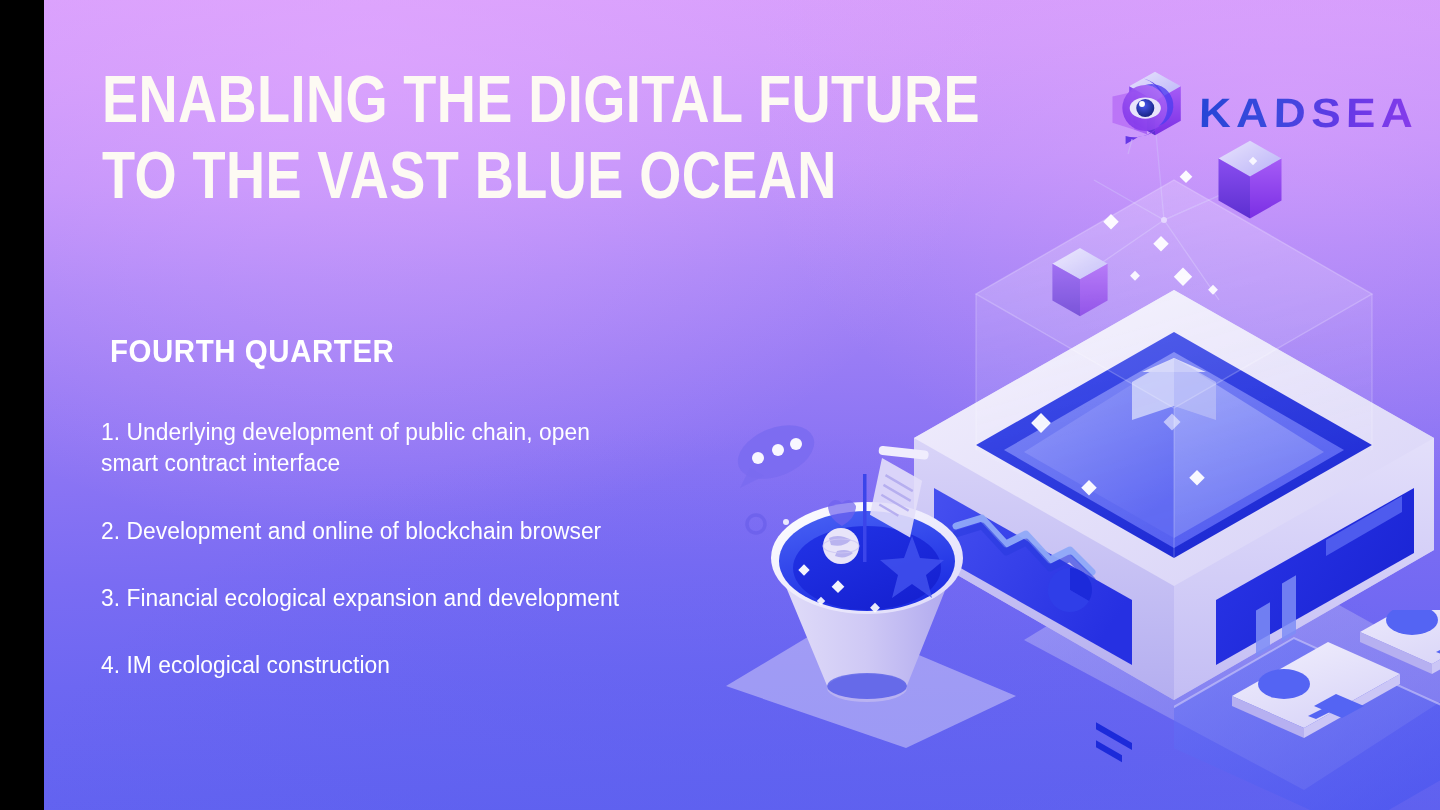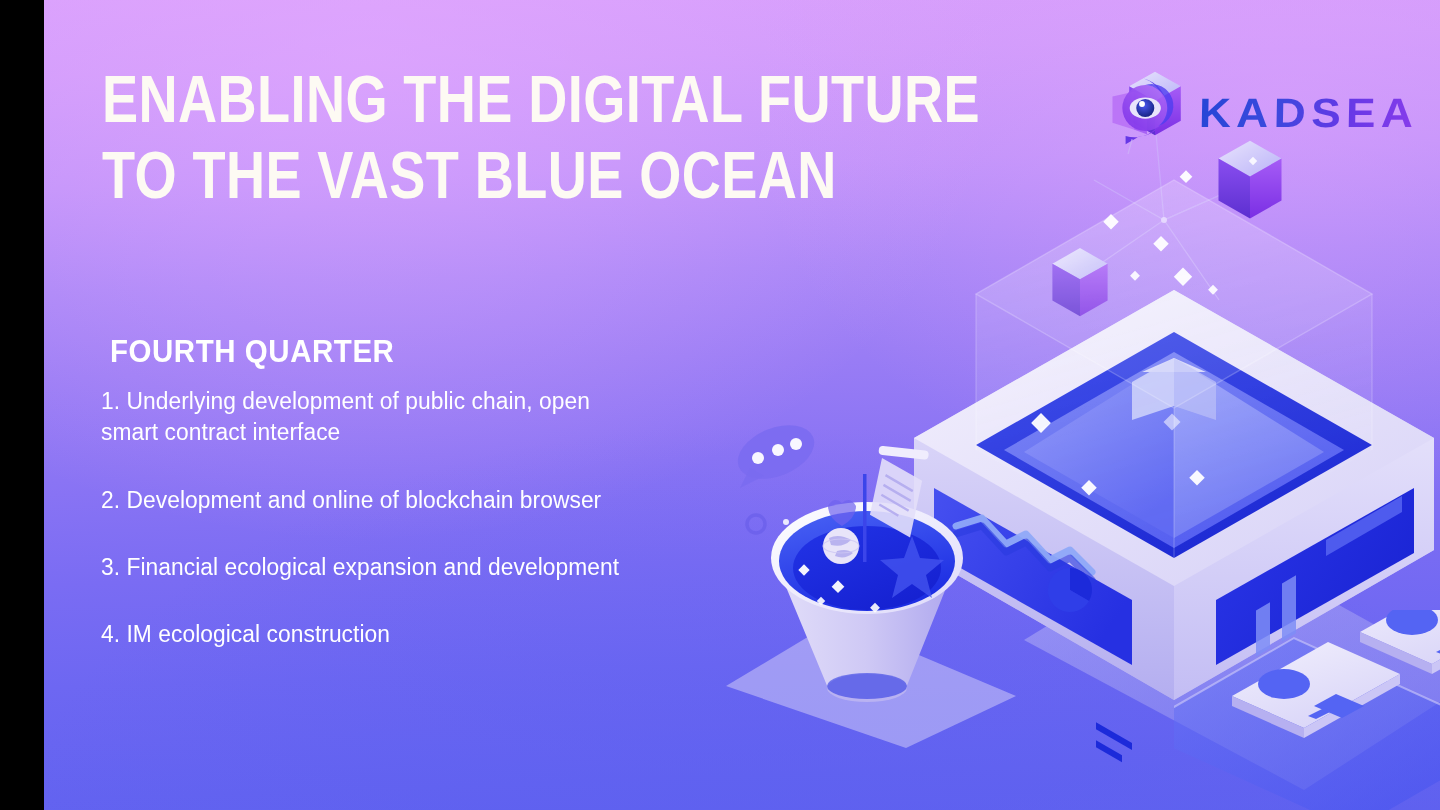--- a/index.html
+++ b/index.html
@@ -80,21 +80,21 @@
     letter-spacing: 0.6px;
     text-transform: uppercase;
     font-family: "Liberation Sans Narrow", "Liberation Sans", sans-serif;
     transform: scaleX(0.95);
     transform-origin: left top;
   }
 
   .bullets {
     position: absolute;
     left: 57px;
-    top: 386px;
+    top: 417px;
     width: 660px;
     list-style: none;
   }
   .bullet {
     color: #ffffff;
     font-size: 23.5px;
     line-height: 1.33;
     letter-spacing: 0.05px;
     margin-bottom: 36px;
     font-family: "Liberation Sans Narrow", "Liberation Sans", sans-serif;

